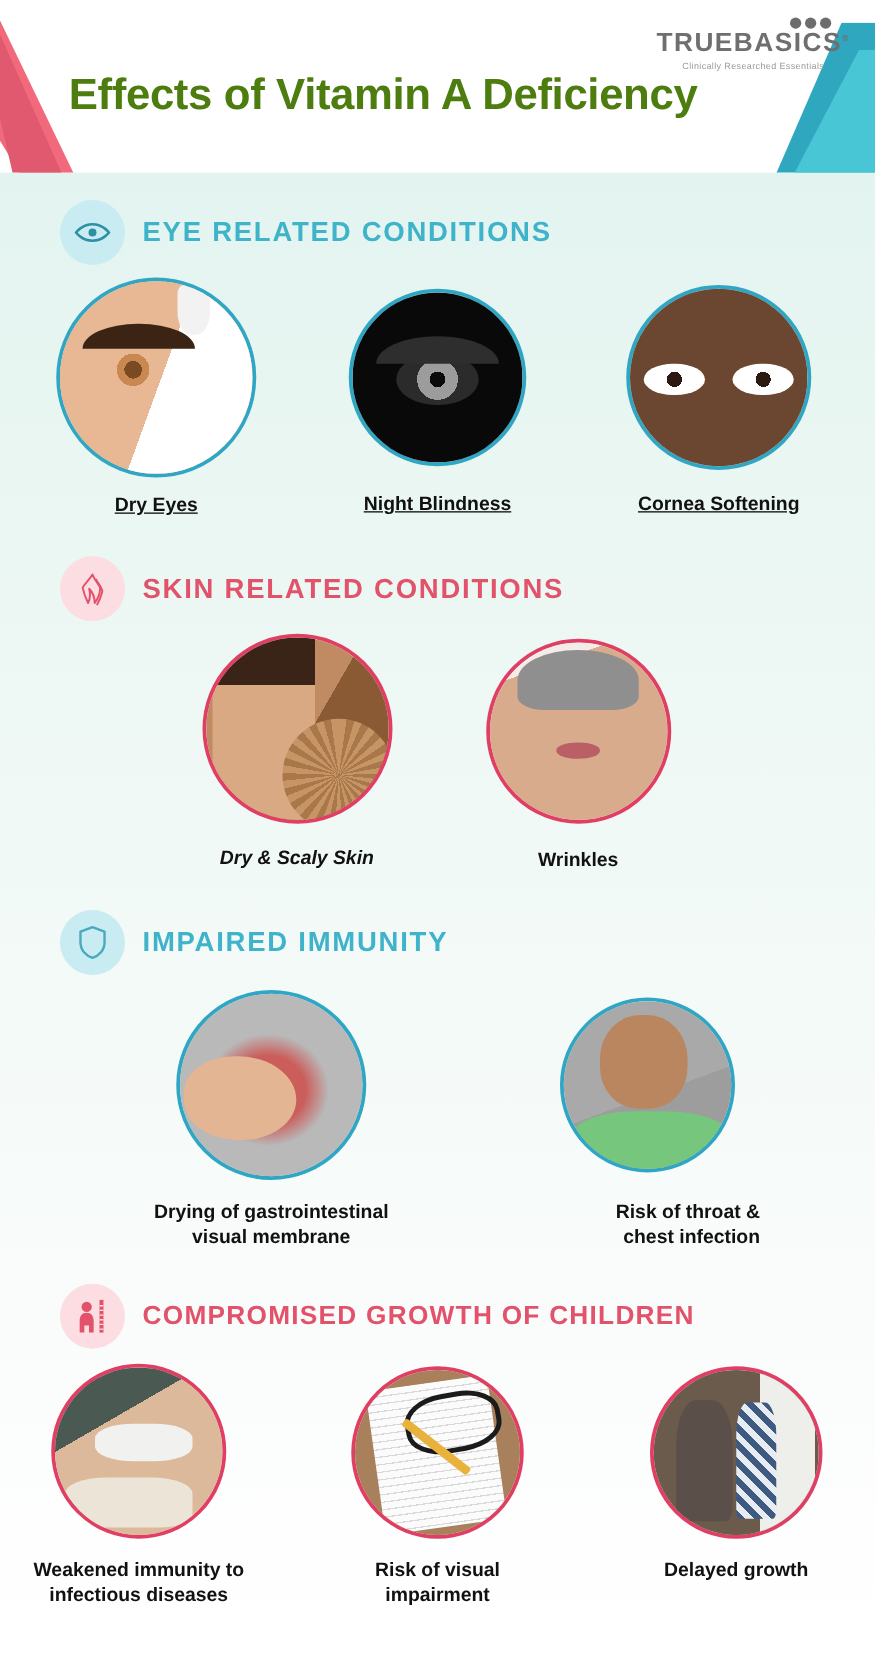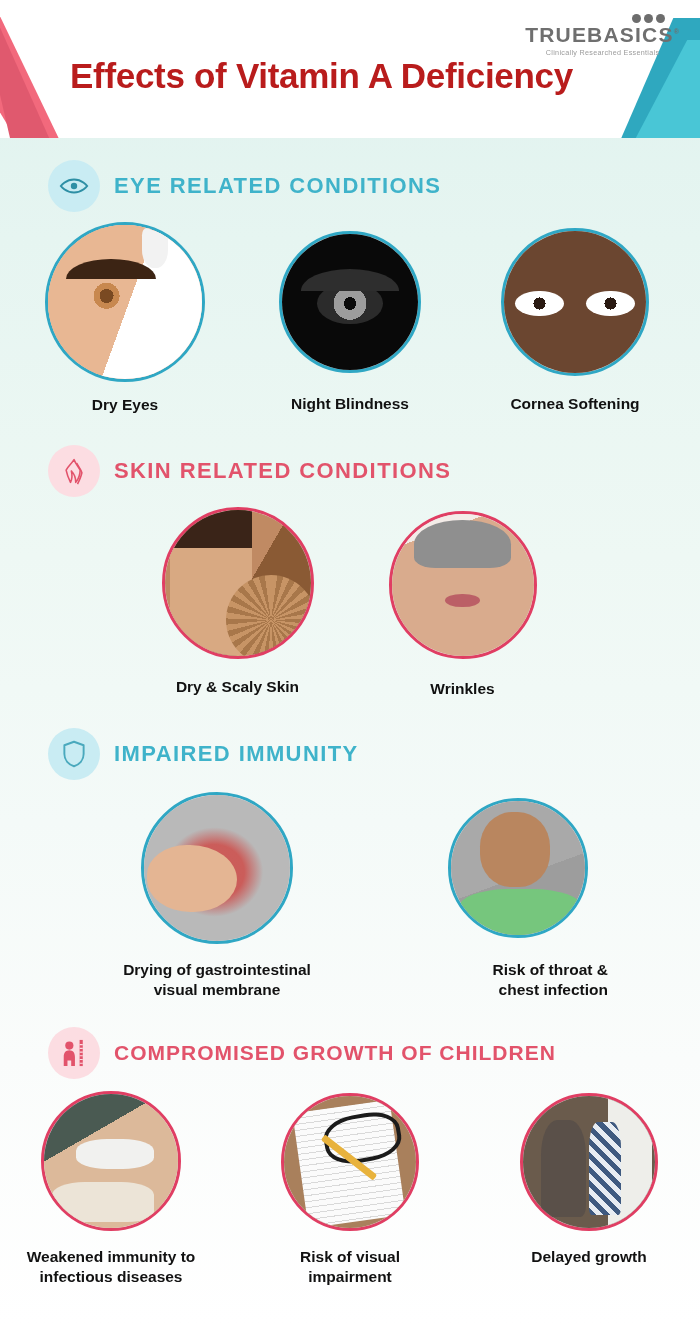--- a/index.html
+++ b/index.html
@@ -44,22 +44,22 @@
   .logo-dots::after{ content:""; }
   .logo-word {
     font-size:21px; font-weight:bold; letter-spacing:1.2px;
     color:#6f6f6f; line-height:1; position:relative;
   }
   .logo-word sup { font-size:7px; vertical-align:super; }
   .logo-tag {
     font-size:7.2px; color:#9b9b9b; letter-spacing:.3px; margin-top:3px;
   }
   .title {
-    position:absolute; left:70px; top:56px; z-index:6;
-    font-size:35px; font-weight:bold; color:#b91c1c;
+    position:absolute; left:55px; top:56px; z-index:6;
+    font-size:35px; font-weight:bold; color:#4d7c0f;
     letter-spacing:-.3px; white-space:nowrap;
   }
 
   
   .section { position:relative; }
   .sec-head { display:flex; align-items:center; gap:14px; padding-left:48px; }
   .sec-badge {
     width:52px; height:52px; border-radius:50%;
     display:flex; align-items:center; justify-content:center;
     flex:0 0 52px;
@@ -191,21 +191,21 @@
   <div class="section" style="margin-top:22px;">
     <div class="sec-head">
       <div class="sec-badge badge-teal">
         <svg width="30" height="30" viewBox="0 0 32 32" fill="none" stroke="#2e8fa5" stroke-width="2.2">
           <path d="M2 16s5-7 14-7 14 7 14 7-5 7-14 7S2 16 2 16z"></path>
           <circle cx="16" cy="16" r="3.4" fill="#2e8fa5" stroke="none"></circle>
         </svg>
       </div>
       <div class="sec-title t-teal">EYE RELATED CONDITIONS</div>
     </div>
-    <div class="row" style="margin-top:10px; gap:50px;">
+    <div class="row" style="margin-top:10px; gap:50px;text-decoration:underline;">
       <div class="item" style="width:175px;">
         <div class="circle c-teal" style="width:160px;height:160px;">
           <div class="ph ph-dryeyes"></div>
         </div>
         <div class="caption">Dry Eyes</div>
       </div>
       <div class="item" style="width:175px;">
         <div class="circle c-teal" style="width:142px;height:142px;margin-top:9px;">
           <div class="ph ph-night"></div>
         </div>
@@ -224,21 +224,21 @@
     <div class="sec-head">
       <div class="sec-badge badge-pink">
         <svg width="28" height="28" viewBox="0 0 32 32" fill="none" stroke="#e2536b" stroke-width="1.8" stroke-linejoin="round">
           <path d="M16 3c-3 5-7 8-9 12 1 5 3 10 5 14 2-4 2-9 1-13 3 3 5 8 5 13 3-4 5-9 5-14-2-4-5-7-7-12z"></path>
           <path d="M19 7c2 4 5 7 6 11-1 5-3 9-5 13"></path>
         </svg>
       </div>
       <div class="sec-title t-pink">SKIN RELATED CONDITIONS</div>
     </div>
     <div class="row" style="margin-top:10px; gap:50px;">
-      <div class="item" style="width:175px;">
+      <div class="item" style="width:175px;font-style:italic;">
         <div class="circle c-pink" style="width:152px;height:152px;">
           <div class="ph ph-scaly"></div>
         </div>
         <div class="caption" style="margin-top:18px;">Dry &amp; Scaly Skin</div>
       </div>
       <div class="item" style="width:175px;">
         <div class="circle c-pink" style="width:148px;height:148px;margin-top:4px;">
           <div class="ph ph-wrink"></div>
         </div>
         <div class="caption" style="margin-top:20px;">Wrinkles</div>

